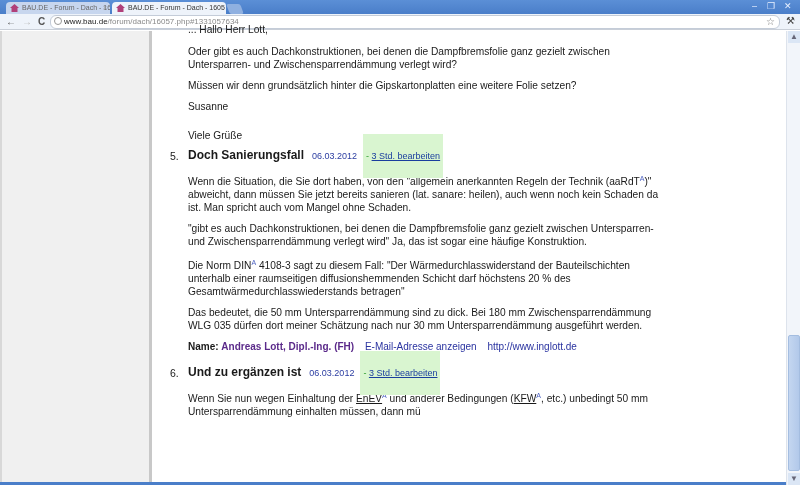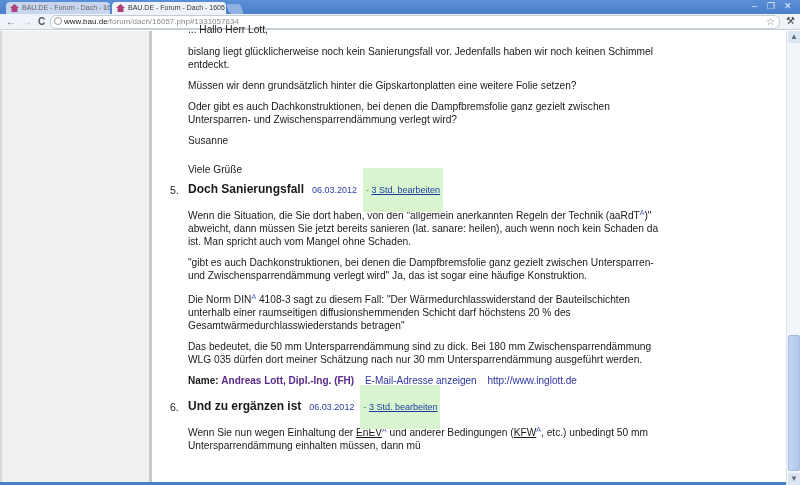--- a/index.html
+++ b/index.html
@@ -92,23 +92,22 @@
   <span class="wrench">⚒</span>
 </div>
 
 <div class="page">
   <div class="leftcol"></div>
 
   <div class="content">
     <div style="position:relative;height:14px">
       <span class="partial">... Hallo Herr Lott,</span>
     </div>
-    <p>bislang liegt glücklicherweise noch kein Sanierungsfall vor. Jedenfalls haben wir noch keinen Schimmel entdeckt.</p>
+    <p>Oder gibt es auch Dachkonstruktionen, bei denen die Dampfbremsfolie ganz gezielt zwischen Untersparren- und Zwischensparrendämmung verlegt wird?</p>
     <p>Müssen wir denn grundsätzlich hinter die Gipskartonplatten eine weitere Folie setzen?</p>
-    <p>Oder gibt es auch Dachkonstruktionen, bei denen die Dampfbremsfolie ganz gezielt zwischen Untersparren- und Zwischensparrendämmung verlegt wird?</p>
     <p style="margin-bottom:16px">Susanne</p>
     <p>Viele Grüße</p>
 
     <div class="post-head">
       <span class="post-num">5.</span>
       <span class="post-title">
         <span>Doch Sanierungsfall</span><span class="post-date">06.03.2012</span><span class="post-badge"><span>- </span><a>3 Std. bearbeiten</a></span>
       </span>
     </div>
     <p><span>Wenn die Situation, die Sie dort haben, von den "allgemein anerkannten Regeln der Technik (aaRdT</span><sup class="ext">A</sup><span>)" abweicht, dann müssen Sie jetzt bereits sanieren (lat. sanare: heilen), auch wenn noch kein Schaden da ist. Man spricht auch vom Mangel ohne Schaden.</span></p>

